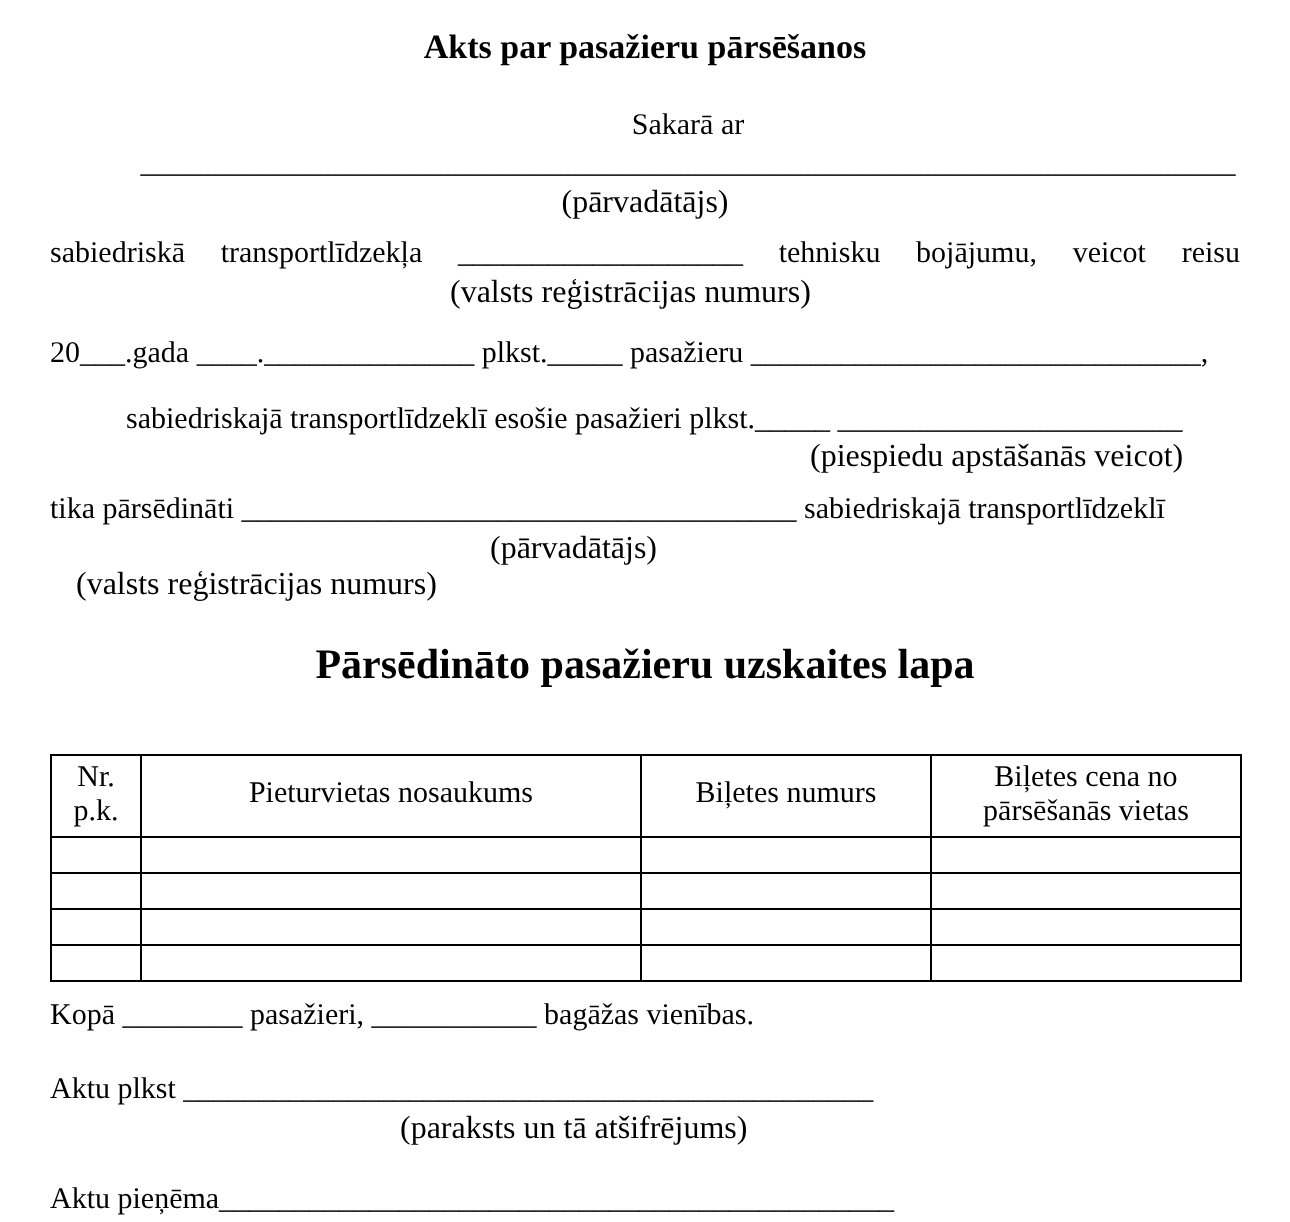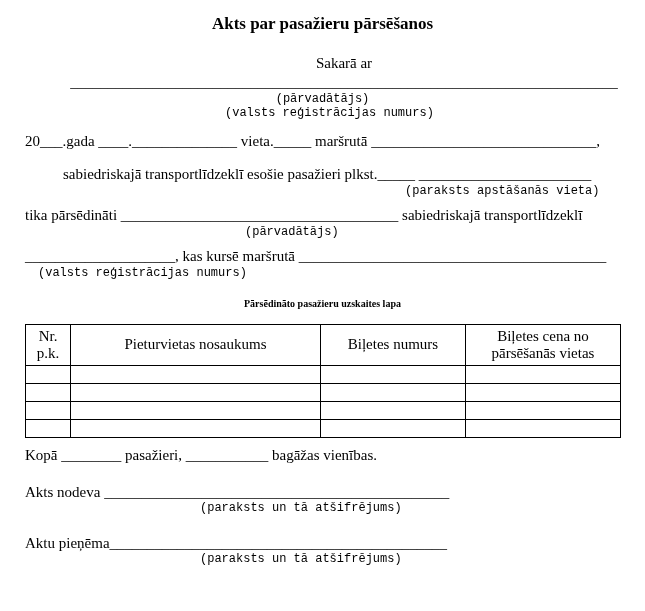--- a/index.html
+++ b/index.html
@@ -6,60 +6,60 @@
   .page {
     width:645px; height:611px; box-sizing:border-box;
     padding:12px 25px 8px 25px; overflow:hidden;
     font-family:"Liberation Serif", serif;
     font-size:15px; color:#000; background:#fff;
   }
   .title { text-align:center; font-weight:bold; font-size:17px; margin:2px 0 0 0; line-height:1.2; }
   .line { line-height:1.25; white-space:normal; }
   .indent { padding-left:43px;text-align:center; }
   .justify-last { text-align:justify; text-align-last:justify; }
-  .caption { font-size:12px; line-height:1.1; margin-top:1px;font-family:Liberation Mono, monospace; }
+  .caption { font-size:16px; line-height:1.1; margin-top:1px; }
   .cap-center { text-align:center; }
   .mt20 { margin-top:20px; }
   .mt18 { margin-top:18px; }
   .mt14 { margin-top:14px;margin-left:38px; }
   .mt12 { margin-top:12px; }
   .mt8  { margin-top:8px; }
   .mt22 { margin-top:8px; }
-  .subtitle { text-align:center; font-weight:bold; font-size:10px; margin-top:18px; line-height:1.2; }
+  .subtitle { text-align:center; font-weight:bold; font-size:21px; margin-top:18px; line-height:1.2; }
   table.passenger-table {
-    border-collapse:collapse; width:595px; margin-top:14px; table-layout:fixed;padding-left:30px;
+    border-collapse:collapse; width:595px; margin-top:32px; table-layout:fixed;padding-left:30px;
   }
   .passenger-table th, .passenger-table td { border:1px solid #000; }
   .passenger-table th {
     font-weight:normal; font-size:15px; text-align:center; vertical-align:middle;
     height:38px; padding:1px 4px; line-height:1.15;
   }
   .passenger-table td { height:17px; padding:0 4px; }
 </style>
 </head>
 <body>
 
 <div class="page">
 
   <div class="title">Akts par pasažieru pārsēšanos</div>
 
   <div class="line indent mt20">Sakarā ar _________________________________________________________________________</div>
   <div class="caption cap-center">(pārvadātājs)</div>
 
+  <div class="line justify-last mt8">sabiedriskā transportlīdzekļa ___________________ tehnisku bojājumu, veicot reisu</div>
   <div class="caption" style="margin-left:200px;">(valsts reģistrācijas numurs)</div>
 
-  <div class="line mt12">20___.gada ____.______________ vieta._____ maršrutā ______________________________,</div>
+  <div class="line mt12">20___.gada ____.______________ plkst._____ pasažieru ______________________________,</div>
 
   <div class="line mt14">sabiedriskajā transportlīdzeklī esošie pasažieri plkst._____ _______________________</div>
-  <div class="caption" style="margin-left:380px;">(paraksts apstāšanās vieta)</div>
+  <div class="caption" style="margin-left:380px;">(piespiedu apstāšanās veicot)</div>
 
   <div class="line mt8">tika pārsēdināti _____________________________________ sabiedriskajā transportlīdzeklī</div>
   <div class="caption" style="margin-left:220px;">(pārvadātājs)</div>
 
-  <div class="line mt8">____________________, kas kursē maršrutā _________________________________________</div>
   <div class="caption" style="margin-left:13px;">(valsts reģistrācijas numurs)</div>
 
   <div class="subtitle">Pārsēdināto pasažieru uzskaites lapa</div>
 
   <table class="passenger-table">
     <colgroup>
       <col style="width:45px">
       <col style="width:250px">
       <col style="width:145px">
       <col style="width:155px">
@@ -95,19 +95,19 @@
         <td></td>
         <td></td>
         <td></td>
         <td></td>
       </tr>
     </tbody>
   </table>
 
   <div class="line mt22">Kopā ________ pasažieri, ___________ bagāžas vienības.</div>
 
-  <div class="line mt18">Akts nodeva ______________________________________________</div>
+  <div class="line mt18">Aktu plkst ______________________________________________</div>
   <div class="caption" style="margin-left:175px;">(paraksts un tā atšifrējums)</div>
 
   <div class="line mt18">Aktu pieņēma_____________________________________________</div>
   <div class="caption" style="margin-left:175px;">(paraksts un tā atšifrējums)</div>
 
 </div>
 
 </body></html>

